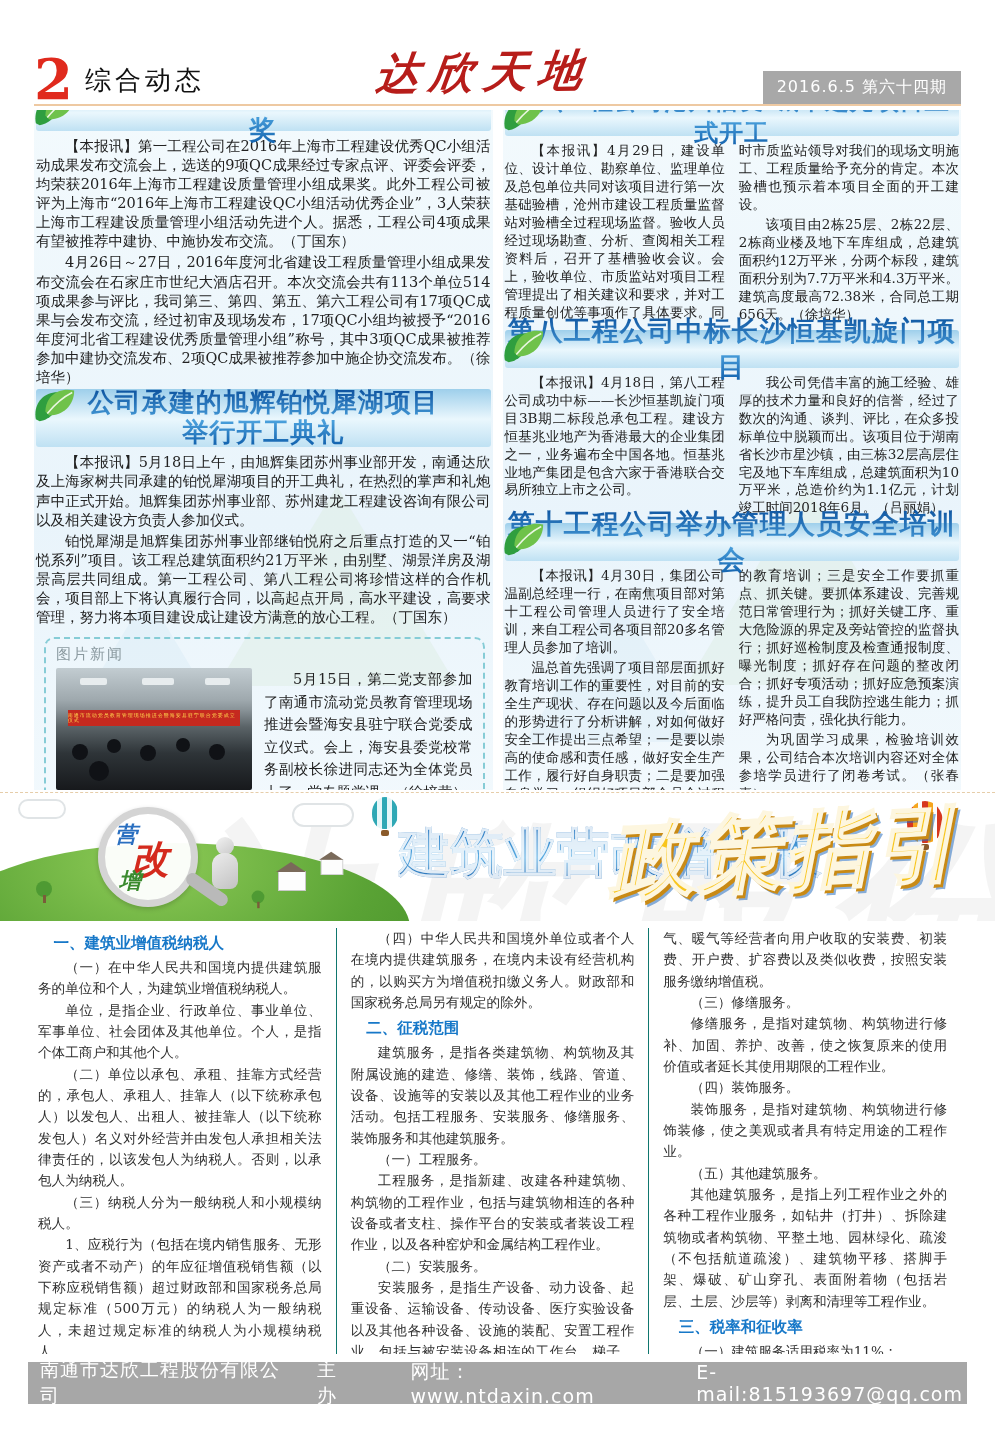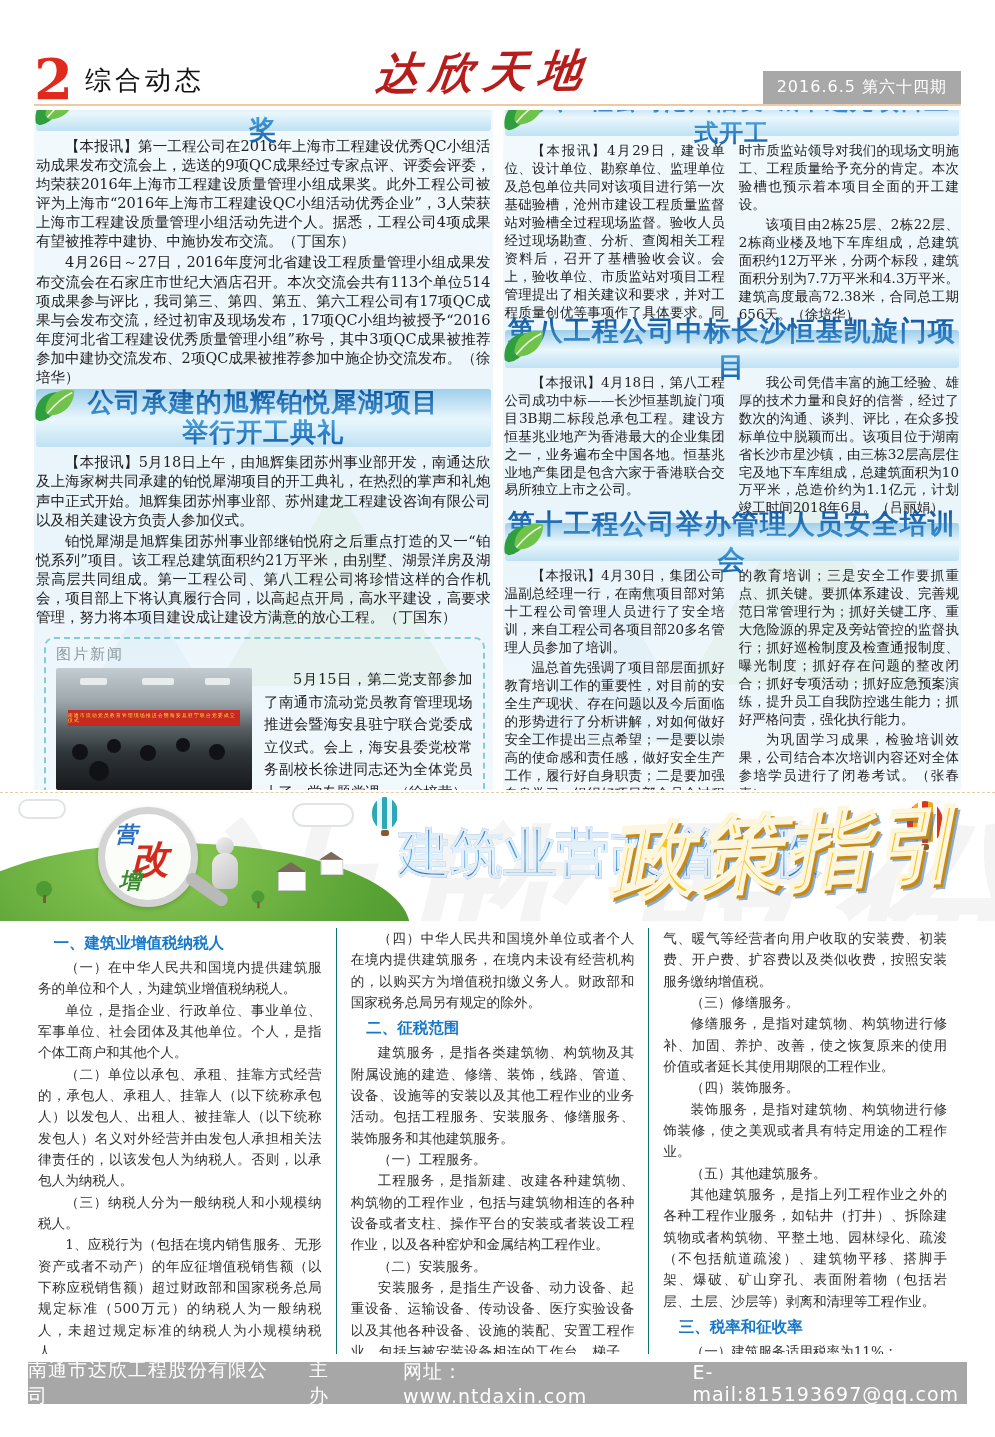--- a/index.html
+++ b/index.html
@@ -110,21 +110,21 @@
   .pcol:first-child{padding-left:4px;}
   .pcol+.pcol{border-left:1px solid #0f766e;}
   .phead{margin:5px 0 3px;font-size:15.5px;font-weight:bold;color:#1778c8;text-indent:1em;
          font-family:"DejaVu Sans",sans-serif;}
   .ppara{margin:0;font-size:13.6px;line-height:1.57;text-align:justify;text-indent:2em;color:#303030;}
   .ppara.cont{text-indent:0;}
 
   
   .ft{position:absolute;left:28px;right:28px;top:1362px;height:42px;background:#a7a7a7;color:#fff;
       display:flex;align-items:center;justify-content:center;gap:56px;
-      font-family:"DejaVu Sans",sans-serif;font-size:19px;letter-spacing:1px;}
+      font-family:"DejaVu Sans",sans-serif;font-size:19px;letter-spacing:1px;padding-left:12px;}
   .ft .grp{display:flex;gap:34px;}
 </style>
 </head>
 <body>
 
 <div class="page">
 
   <header class="hd">
     <div class="hd-left">
       <span class="pagenum">2</span>

